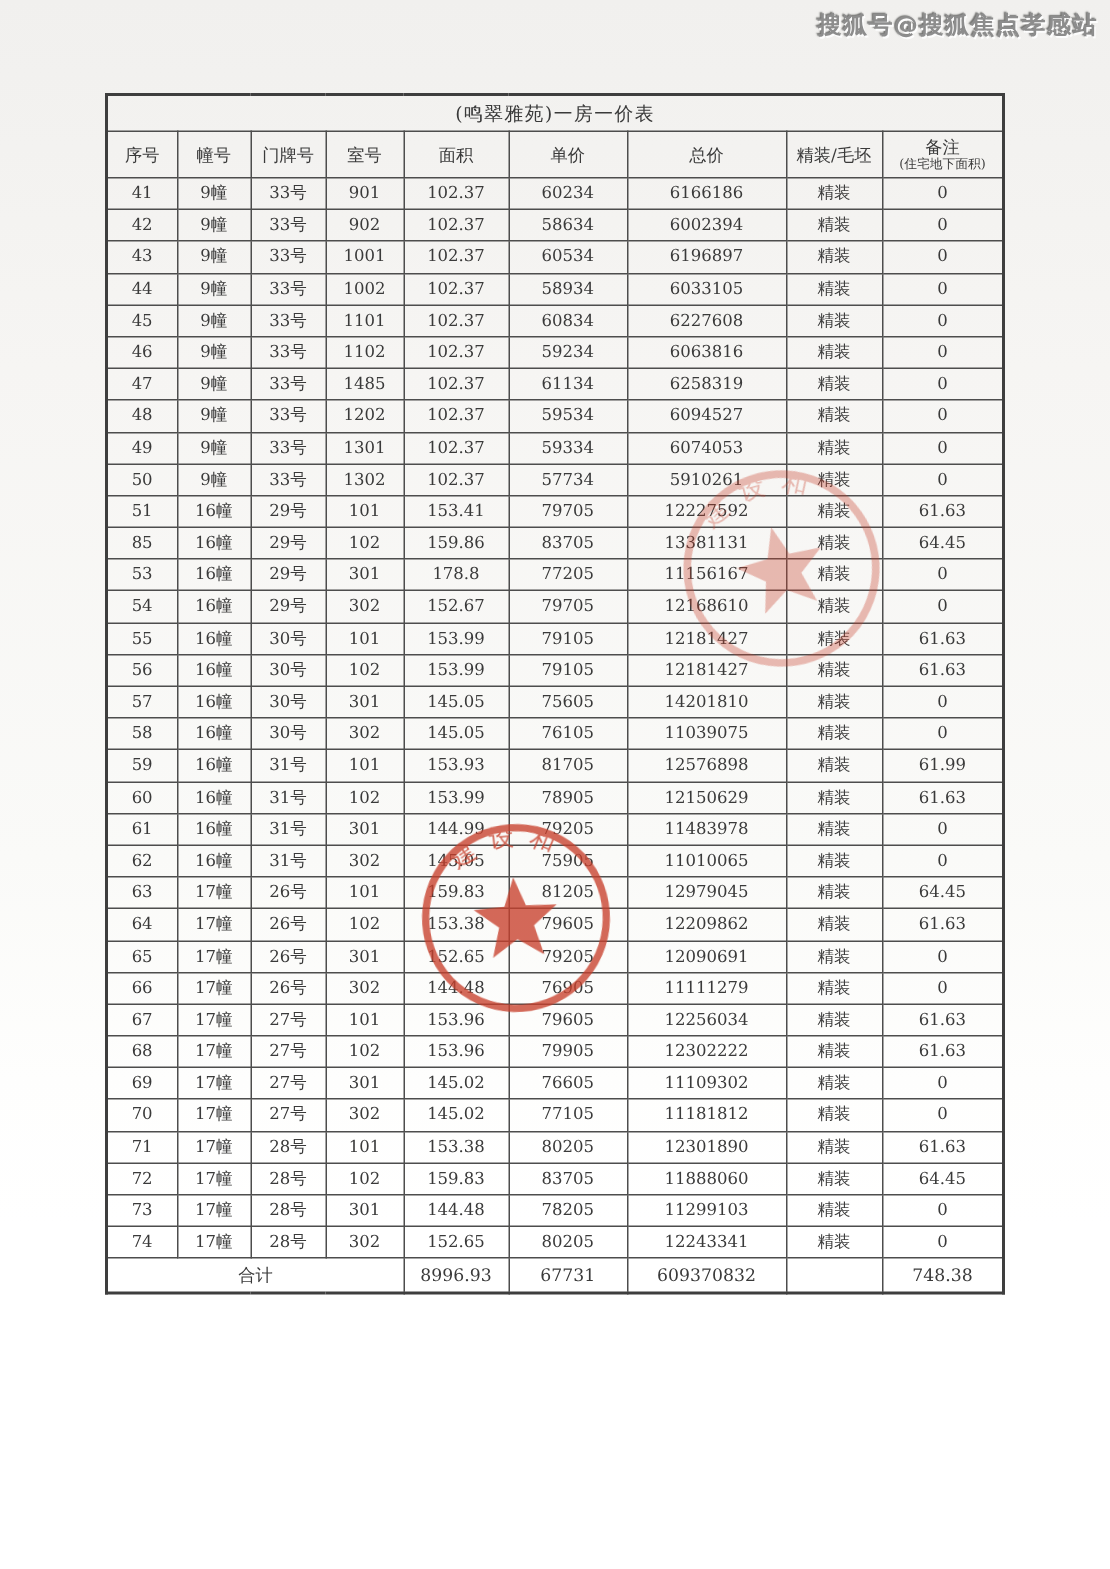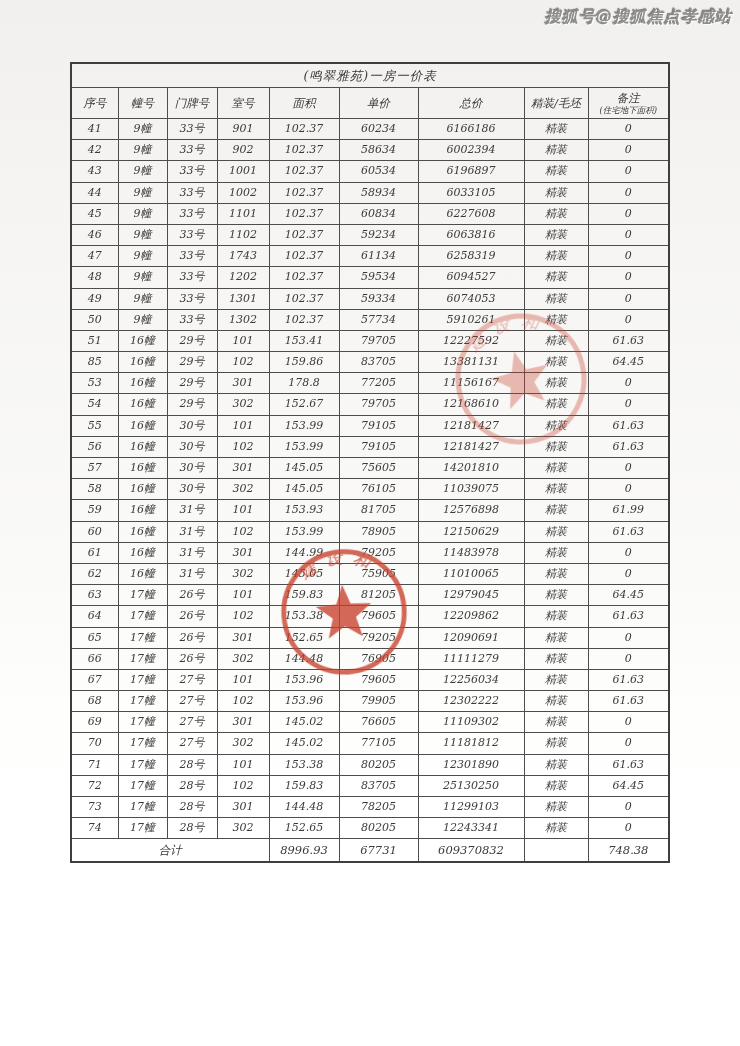--- a/index.html
+++ b/index.html
@@ -5,21 +5,20 @@
   html,body{margin:0;padding:0;}
   body{
     width:740px;height:1046px;
     font-family:"DejaVu Serif","Liberation Serif",serif;
     background:#ffffff;
     overflow:hidden;
   }
   .page{
     position:relative;width:740px;height:817px;
     background:linear-gradient(180deg,#f1f0ee 0%,#f6f5f3 30%,#fafaf8 70%,#fefefd 88%,#ffffff 100%);
-    font-style:italic;
   }
   .watermark{
     position:absolute;top:7px;right:8px;
     font-family:"DejaVu Sans","Liberation Sans",sans-serif;
     font-size:16px;font-weight:bold;letter-spacing:1px;
     color:#8d8d8d;
     text-shadow:1px 1px 0 #fdfdfd,-1px -1px 1px #70706e;
   }
   .price-table{
     position:absolute;left:70px;top:62px;
@@ -146,21 +145,21 @@
       <td>102.37</td>
       <td>59234</td>
       <td>6063816</td>
       <td>精装</td>
       <td>0</td>
     </tr>
         <tr class="data-row">
       <td>47</td>
       <td>9幢</td>
       <td>33号</td>
-      <td>1743</td>
+      <td>1485</td>
       <td>102.37</td>
       <td>61134</td>
       <td>6258319</td>
       <td>精装</td>
       <td>0</td>
     </tr>
         <tr class="data-row">
       <td>48</td>
       <td>9幢</td>
       <td>33号</td>
@@ -424,21 +423,21 @@
       <td>精装</td>
       <td>61.63</td>
     </tr>
         <tr class="data-row">
       <td>72</td>
       <td>17幢</td>
       <td>28号</td>
       <td>102</td>
       <td>159.83</td>
       <td>83705</td>
-      <td>25130250</td>
+      <td>11888060</td>
       <td>精装</td>
       <td>64.45</td>
     </tr>
         <tr class="data-row">
       <td>73</td>
       <td>17幢</td>
       <td>28号</td>
       <td>301</td>
       <td>144.48</td>
       <td>78205</td>

